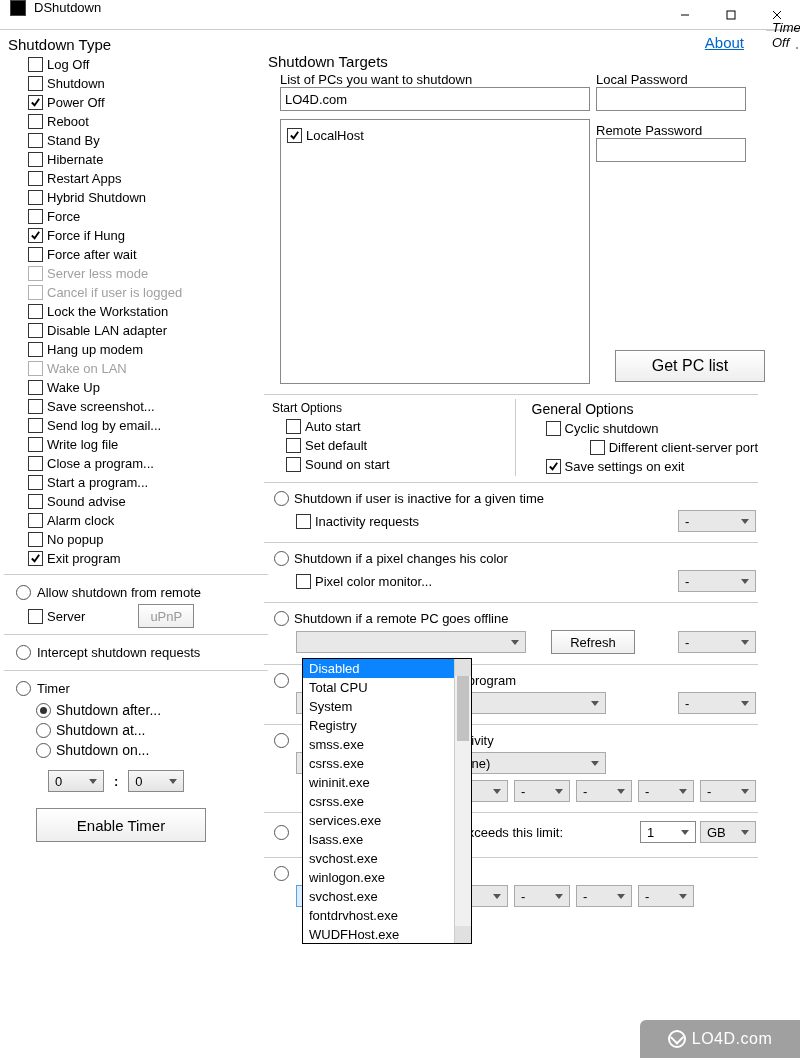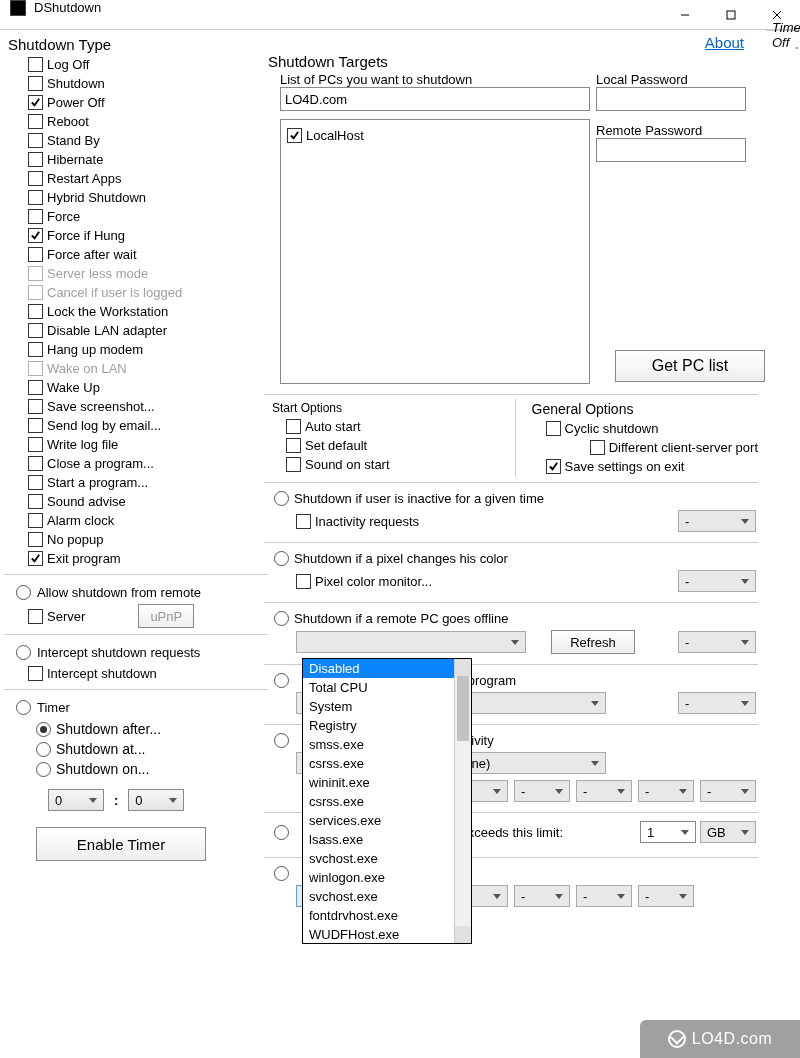--- a/index.html
+++ b/index.html
@@ -233,24 +233,20 @@
     <div class="btn small disabled upnp">
             <span>uPnP</span>
           </div>
   </div>
 
   <div class="sep"></div>
   <div class="grp-label">
     <div class="radio-out"></div>
     <span>Intercept shutdown requests</span>
   </div>
-  <div class="opt">
-    <div class="checkbox"></div>
-    <span>Intercept shutdown</span>
-  </div>
 
   <div class="sep"></div>
   <div class="grp-label">
     <div class="radio-out"></div>
     <span>Timer</span>
   </div>
   <div class="opt-lg-radio">
     <div class="radio-out sel"></div>
     <span>Shutdown after...</span>
   </div>

